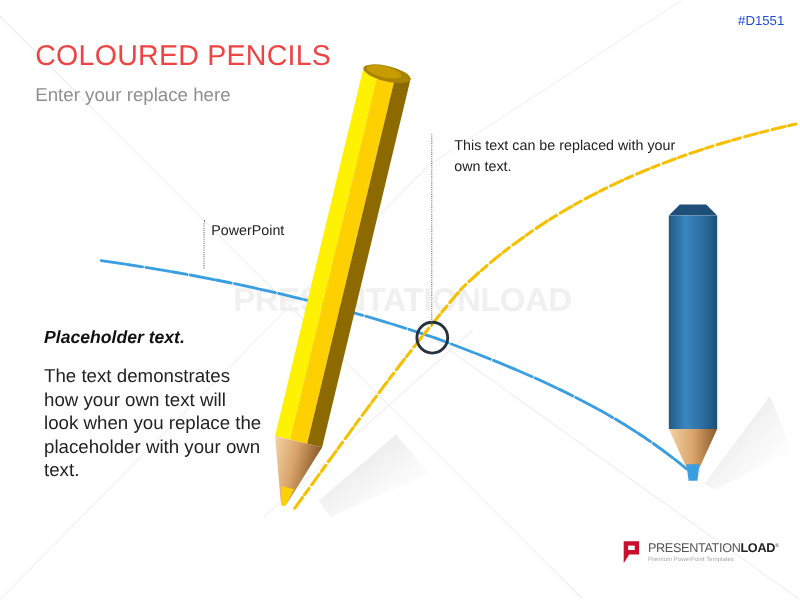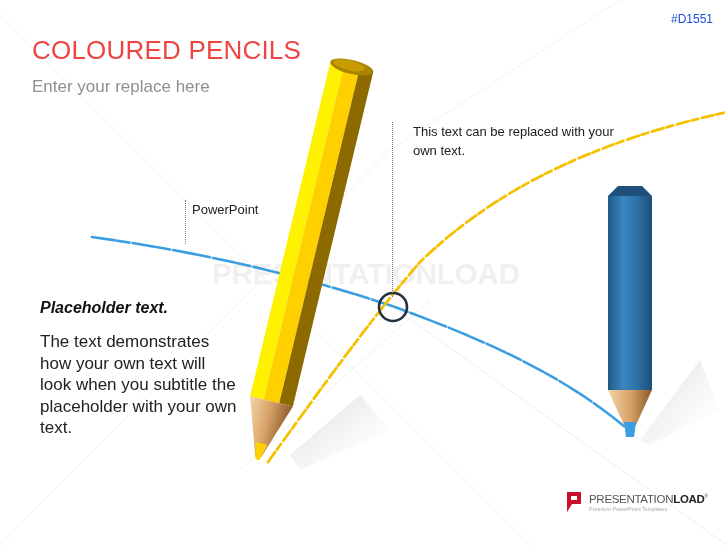--- a/index.html
+++ b/index.html
@@ -87,21 +87,21 @@
     <circle cx="393" cy="307" r="14" fill="none" stroke="#27323f" stroke-width="2.6"></circle>
   </svg>
 
   <div class="vline" style="left:392px; top:122px; height:175px;"></div>
   <div class="vline" style="left:185px; top:200px; height:44px;"></div>
 
   <div class="callout callout-1">This text can be replaced with your own text.</div>
   <div class="callout callout-2">PowerPoint</div>
 
   <div class="body-heading">Placeholder text.</div>
-  <div class="body-text">The text demonstrates how your own text will look when you subtitle the placeholder with your own text.</div>
+  <div class="body-text">The text demonstrates how your own text will look when you replace the placeholder with your own text.</div>
 
   <div class="logo">
     <svg width="18" height="24">
       <path d="M2 2 H16 V14 H7 L2 22 Z" fill="#c8102e"></path>
       <rect x="6" y="6" width="6" height="4" fill="#ffffff"></rect>
     </svg>
     <div class="logo-text">
       <div class="logo-name">
         <span>PRESENTATION</span><b>LOAD</b><sup style="font-size:5px">®</sup>
       </div>

